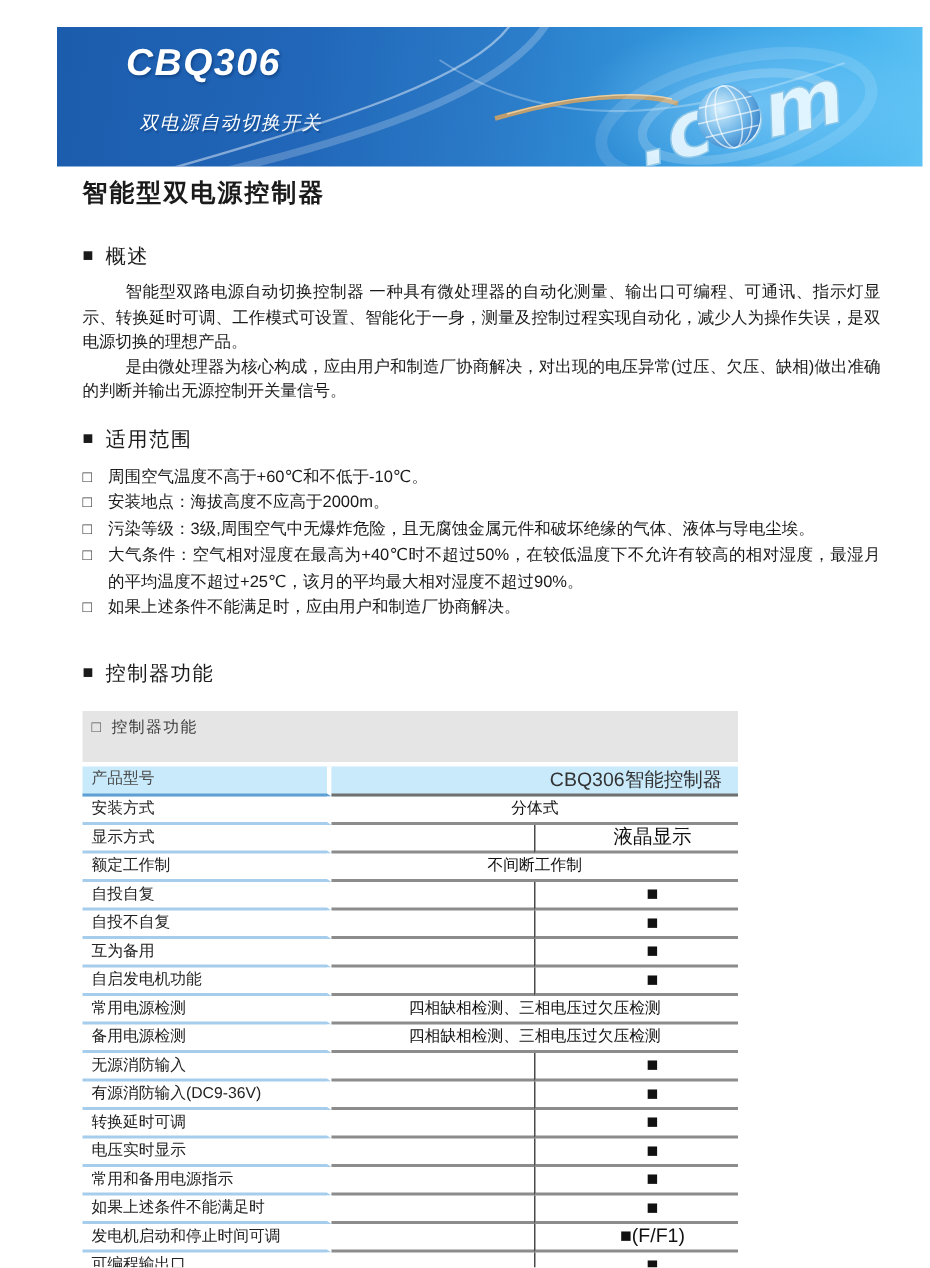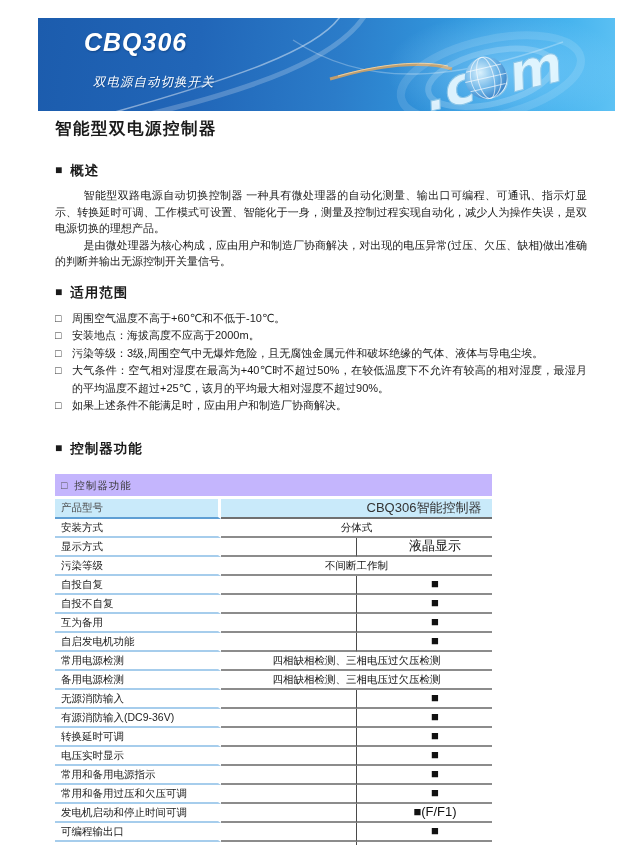--- a/index.html
+++ b/index.html
@@ -19,33 +19,33 @@
     text-shadow:1px 1px 2px rgba(0,40,90,.45);
   }
   .banner-sub{
     position:absolute;left:55px;top:56px;color:#ffffff;
     font-style:italic;font-weight:normal;font-size:12.5px;letter-spacing:1px;
     text-shadow:1px 1px 1px rgba(0,40,90,.4);
   }
   
   .content{position:absolute;left:55px;top:118px;width:532px;}
   .page-title{font-size:16.5px;font-weight:bold;letter-spacing:1.5px;margin:0;}
-  .sec-h{font-size:13.5px;font-weight:bold;letter-spacing:1px;margin:0;}
+  .sec-h{font-size:13.5px;font-weight:normal;letter-spacing:1px;margin:0;}
   .sec-h .sq{font-size:12px;margin-right:7px;position:relative;top:-1px;}
   .sec-h.h-overview{margin-top:22px;margin-bottom:7px;}
   .sec-h.h-scope{margin-top:14px;margin-bottom:8px;}
   .sec-h.h-functions{margin-top:25px;margin-bottom:0;}
   .para{font-size:11px;line-height:16.5px;text-align:justify;margin:0;text-indent:2.6em;}
   .scope-list{margin:0;}
   .scope-item{position:relative;padding-left:17px;font-size:11px;line-height:17.5px;text-align:justify;}
   .scope-item .sq{position:absolute;left:0;top:0;font-size:10.5px;color:#333;}
   
   .capbar{
-    width:437px;height:22px;margin-top:16px;box-sizing:border-box;
-    background:#c4b5fd;color:#3a3a3a;font-size:10.5px;line-height:22px;padding-left:6px;
+    width:437px;height:34px;margin-top:16px;box-sizing:border-box;
+    background:#e5e5e5;color:#3a3a3a;font-size:10.5px;line-height:22px;padding-left:6px;
     letter-spacing:1px;
   }
   .capbar .sq{margin-right:6px;color:#555;}
   
   .tbl{width:437px;margin-top:3px;}
   .trow{display:grid;grid-template-columns:166px 135px 136px;height:19px;}
   .c-label{
     box-sizing:border-box;border-right:3px solid #ffffff;border-bottom:2px solid #a6cdec;
     padding-left:6px;font-size:10.5px;line-height:16px;white-space:nowrap;color:#222;
   }
@@ -137,21 +137,21 @@
       <div class="trow">
         <div class="c-label">安装方式</div>
         <div class="c-span">分体式</div>
       </div>
       <div class="trow">
         <div class="c-label">显示方式</div>
         <div class="c-mid"></div>
         <div class="c-val cut">液晶显示</div>
       </div>
       <div class="trow">
-        <div class="c-label">污染等级</div>
+        <div class="c-label">额定工作制</div>
         <div class="c-span">不间断工作制</div>
       </div>
       <div class="trow">
         <div class="c-label">自投自复</div>
         <div class="c-mid"></div>
         <div class="c-val cut">■</div>
       </div>
       <div class="trow">
         <div class="c-label">自投不自复</div>
         <div class="c-mid"></div>
@@ -194,21 +194,21 @@
         <div class="c-label">电压实时显示</div>
         <div class="c-mid"></div>
         <div class="c-val cut">■</div>
       </div>
       <div class="trow">
         <div class="c-label">常用和备用电源指示</div>
         <div class="c-mid"></div>
         <div class="c-val cut">■</div>
       </div>
       <div class="trow">
-        <div class="c-label">常用和备用过压和欠压可调</div>
+        <div class="c-label">如果上述条件不能满足时</div>
         <div class="c-mid"></div>
         <div class="c-val cut">■</div>
       </div>
       <div class="trow">
         <div class="c-label">发电机启动和停止时间可调</div>
         <div class="c-mid"></div>
         <div class="c-val cut">■(F/F1)</div>
       </div>
       <div class="trow">
         <div class="c-label">可编程输出口</div>

